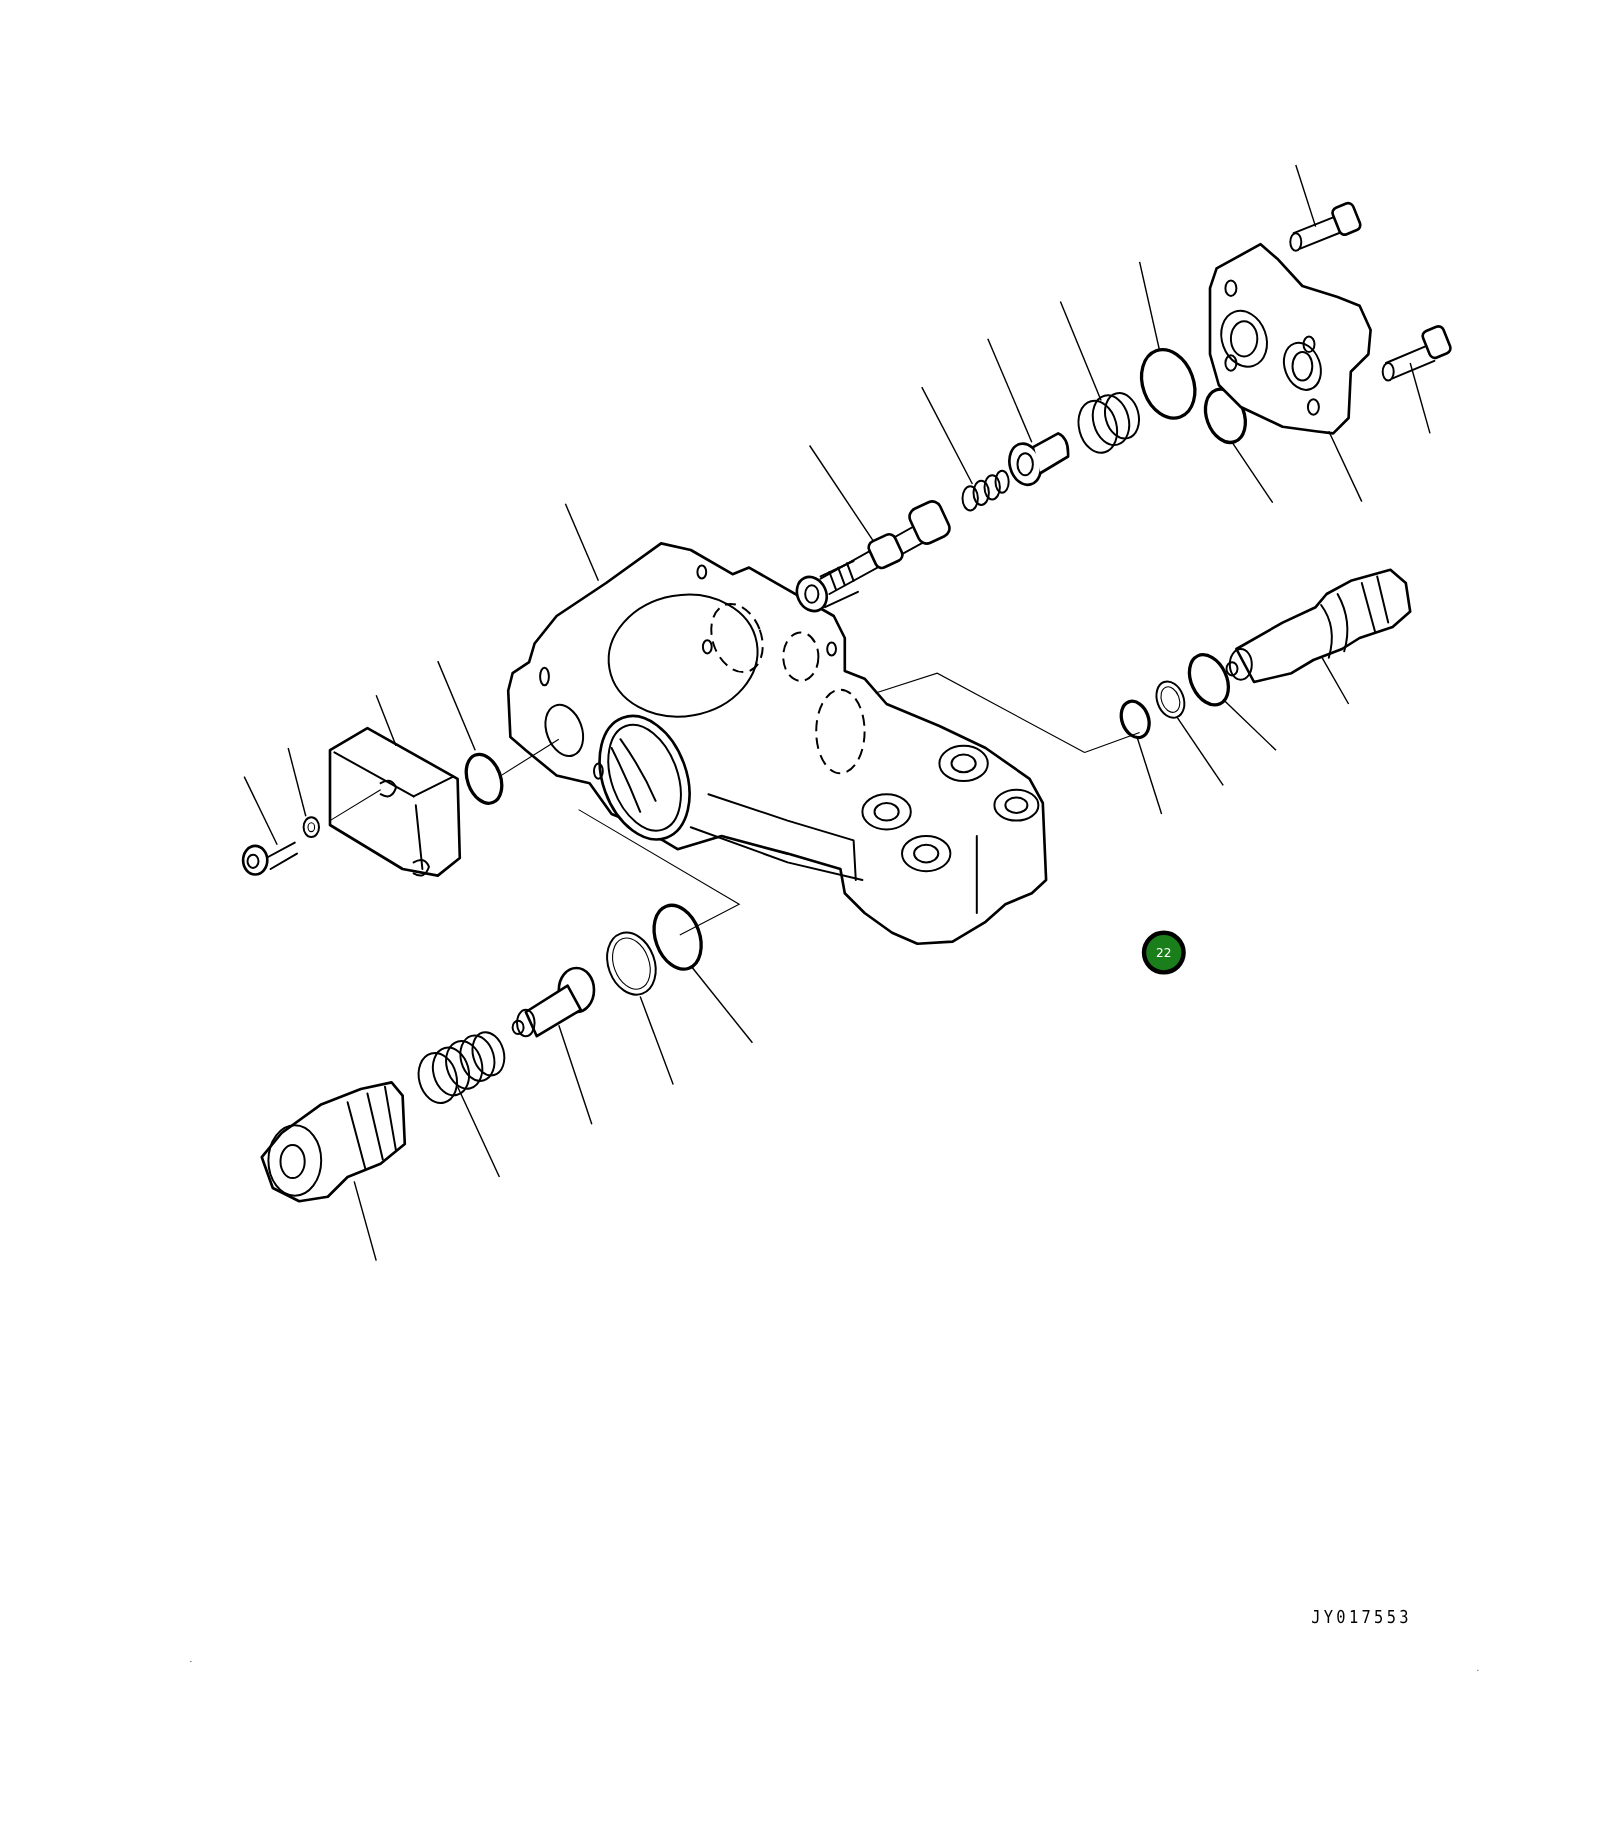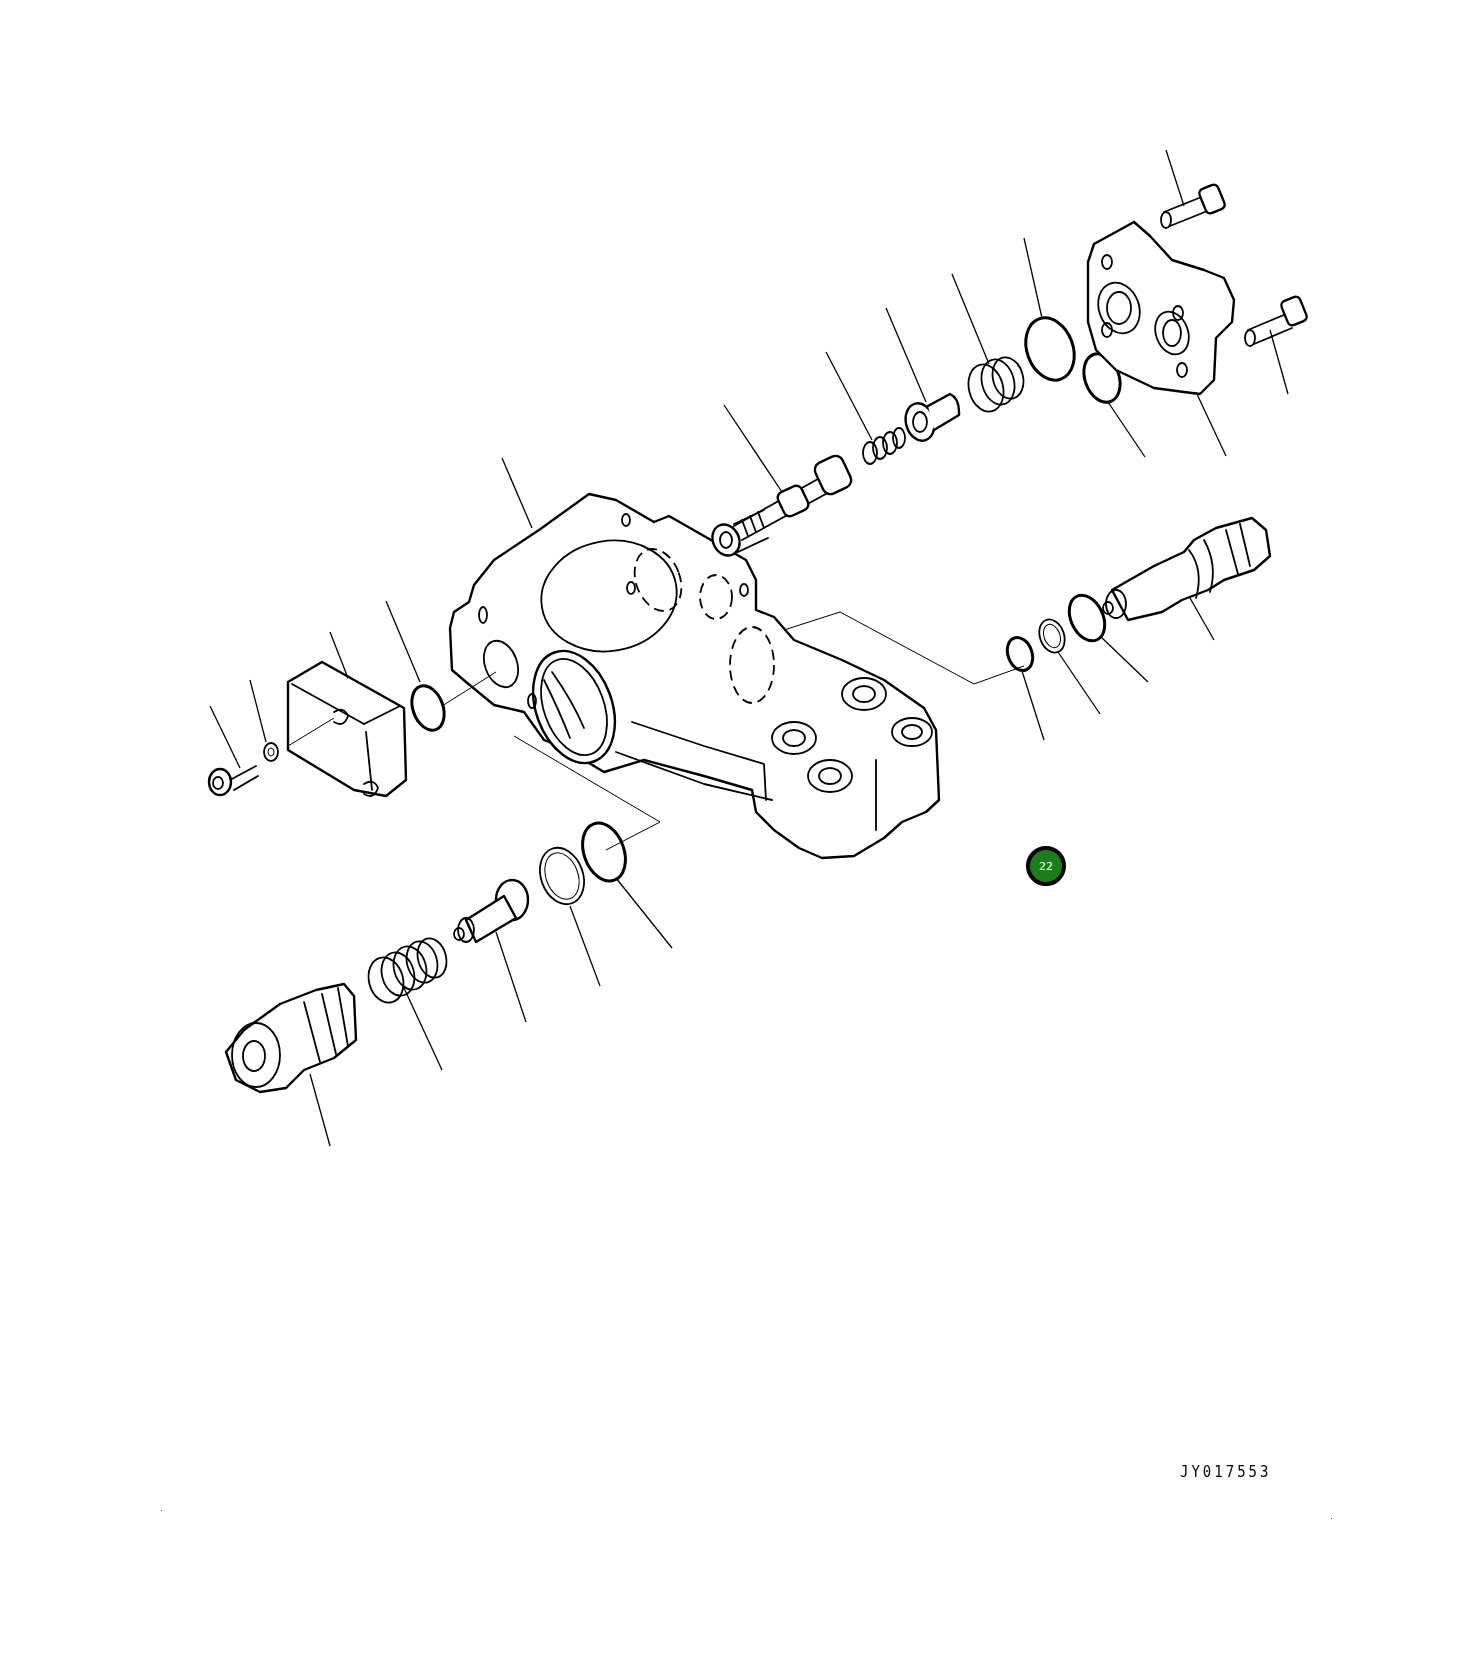--- a/index.html
+++ b/index.html
@@ -1,18 +1,18 @@
 <!DOCTYPE html>
 <html><head>
   <meta charset="utf-8">
   <style>
     html, body { margin: 0; padding: 0; background: #ffffff; }
     body { width: 1471px; height: 1662px; position: relative; overflow: hidden;
            font-family: "DejaVu Sans", sans-serif; }
-    #canvas { position: absolute; left: 4px; top: 0; width: 1366px; height: 1662px; }
+    #canvas { position: absolute; left: 16px; top: 0; width: 1366px; height: 1662px; }
     svg.art { position: absolute; left: 0; top: 0; }
     .thick { stroke: #000; stroke-width: 2.4; fill: #fff; stroke-linejoin: round; stroke-linecap: round; }
     .med { stroke: #000; stroke-width: 1.8; fill: none; stroke-linecap: round; stroke-linejoin: round; }
     .thin { stroke: #000; stroke-width: 1; fill: none; }
     .leader { stroke: #000; stroke-width: 1.3; fill: none; }
     .dash { stroke: #000; stroke-width: 1.8; fill: none; stroke-dasharray: 10 6; }
     .ring { stroke: #000; stroke-width: 3; fill: none; }
     .hotspot {
       position: absolute; left: 1022px; top: 846px; width: 40px; height: 40px;
       border-radius: 50%; border: 4px solid #000; box-sizing: border-box;

